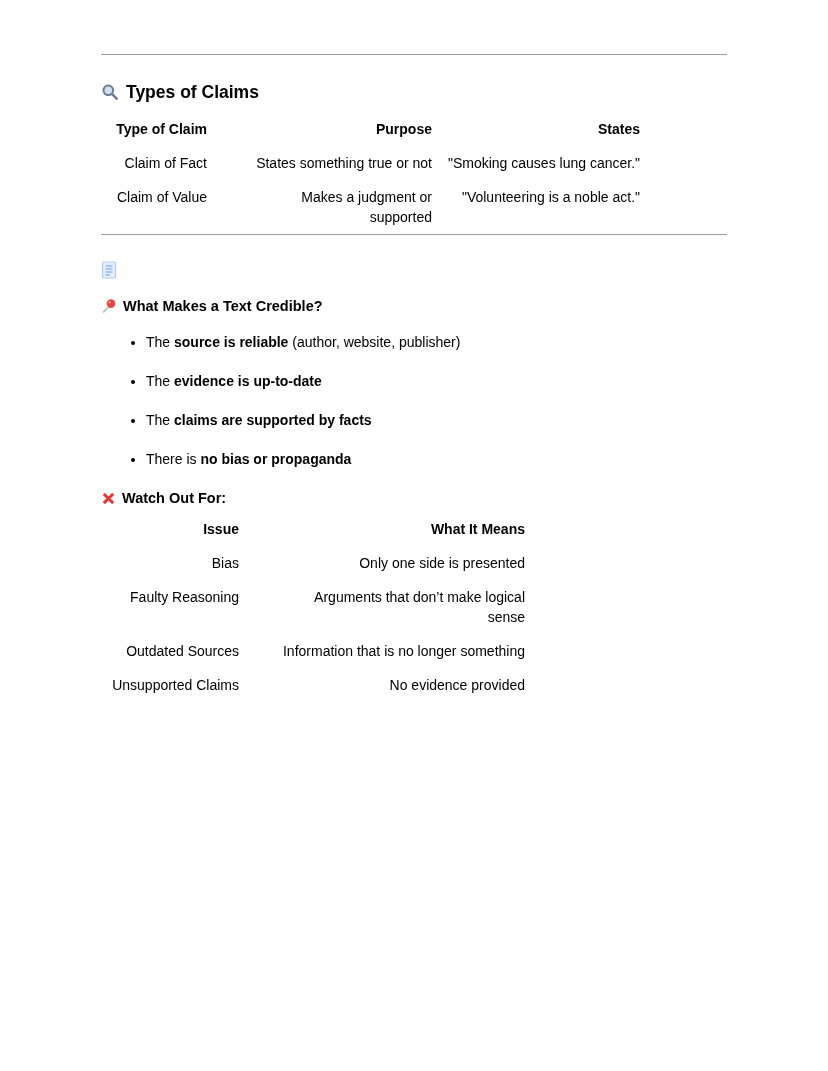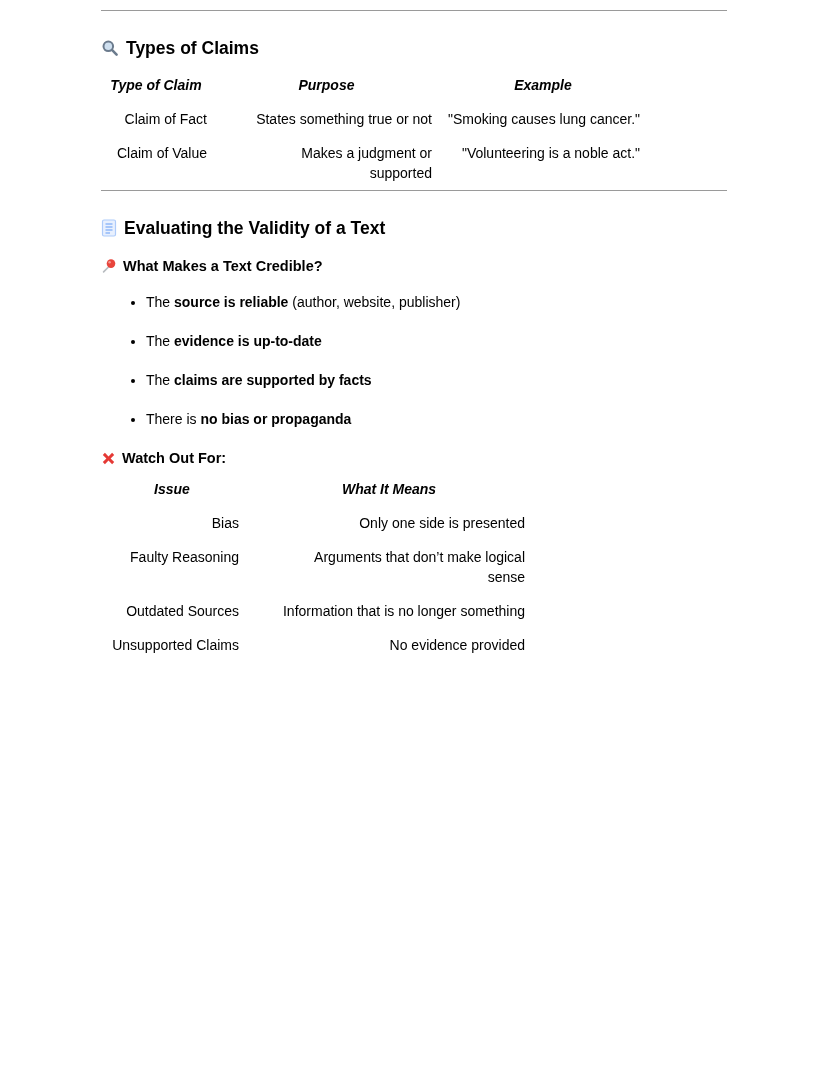--- a/index.html
+++ b/index.html
@@ -3,21 +3,21 @@
 <meta charset="utf-8">
 <style>
   * { box-sizing: border-box; }
   html, body { margin: 0; padding: 0; background: #ffffff; }
   body {
     width: 828px; height: 1071px;
     font-family: "Liberation Sans", "DejaVu Sans", sans-serif;
     color: #000000; font-size: 14px;
     overflow: hidden;
   }
-  .content { padding: 10px 101px; }
+  .content { padding: 10px 101px; margin-top: 44px; }
 
   hr.rule { border: none; border-top: 1px solid #9a9a9a; margin: 0; }
   .rule-top { margin-top: 107px; }
   .rule-mid { margin-top: 9px; }
 
   h2.section-title {
     font-size: 17.5px; font-weight: bold; margin: 26px 0 0 0;
     display: flex; align-items: center; gap: 7px; line-height: 22px;
   }
   h3.sub-title {
@@ -29,21 +29,21 @@
 
   .icon { display: inline-flex; align-items: center; justify-content: center; }
 
   table { border-collapse: collapse; table-layout: fixed; margin-left: 4px; }
   th, td {
     text-align: right; vertical-align: top;
     padding: 7px 14px 7px 0;
     font-size: 14px; line-height: 20px;
     white-space: pre-line;
   }
-  th { text-align: center; font-weight: bold; white-space: normal; font-style: italic; }
+  th { text-align: right; font-weight: bold; white-space: normal; }
 
   table.claims-table { width: 549px; margin-top: 9px; }
   table.claims-table .col-type    { width: 116px; }
   table.claims-table .col-purpose { width: 225px; }
   table.claims-table .col-example { width: 208px; }
 
   table.watch-table { width: 434px; margin-top: 4px; }
   table.watch-table .col-issue   { width: 148px; }
   table.watch-table .col-meaning { width: 286px; }
 
@@ -72,21 +72,21 @@
     <table class="claims-table">
       <colgroup>
           <col class="col-type">
           <col class="col-purpose">
           <col class="col-example">
         </colgroup>
       <thead>
         <tr>
           <th>Type of Claim</th>
           <th>Purpose</th>
-          <th>Example</th>
+          <th>States</th>
         </tr>
       </thead>
       <tbody>
         <tr>
           <td>Claim of Fact</td>
           <td>States something true or not</td>
           <td>"Smoking causes lung cancer."</td>
         </tr>
         <tr>
           <td>Claim of Value</td>
@@ -102,21 +102,20 @@
     <h2 class="section-title">
       <span class="icon">
         <svg width="16" height="18" viewBox="0 0 16 18">
           <rect x="1.5" y="1" width="13" height="16" rx="1.5" fill="#e8f0fe" stroke="#aecbfa" stroke-width="1.2"></rect>
           <line x1="4.5" y1="5" x2="11.5" y2="5" stroke="#7baaf7" stroke-width="1.2"></line>
           <line x1="4.5" y1="8" x2="11.5" y2="8" stroke="#7baaf7" stroke-width="1.2"></line>
           <line x1="4.5" y1="11" x2="11.5" y2="11" stroke="#7baaf7" stroke-width="1.2"></line>
           <line x1="4.5" y1="14" x2="9" y2="14" stroke="#7baaf7" stroke-width="1.2"></line>
         </svg>
       </span>
-      <span>Evaluating the Validity of a Text</span>
     </h2>
 
     <h3 class="sub-title credible-title">
       <span class="icon">
         <svg width="16" height="16" viewBox="0 0 16 16">
           <line x1="8" y1="8.5" x2="2.6" y2="13.8" stroke="#b8bcc0" stroke-width="1.7" stroke-linecap="round"></line>
           <circle cx="10" cy="5.6" r="4.3" fill="#e8453c"></circle>
           <circle cx="8.6" cy="4.2" r="1.2" fill="#f29b94"></circle>
         </svg>
       </span>

